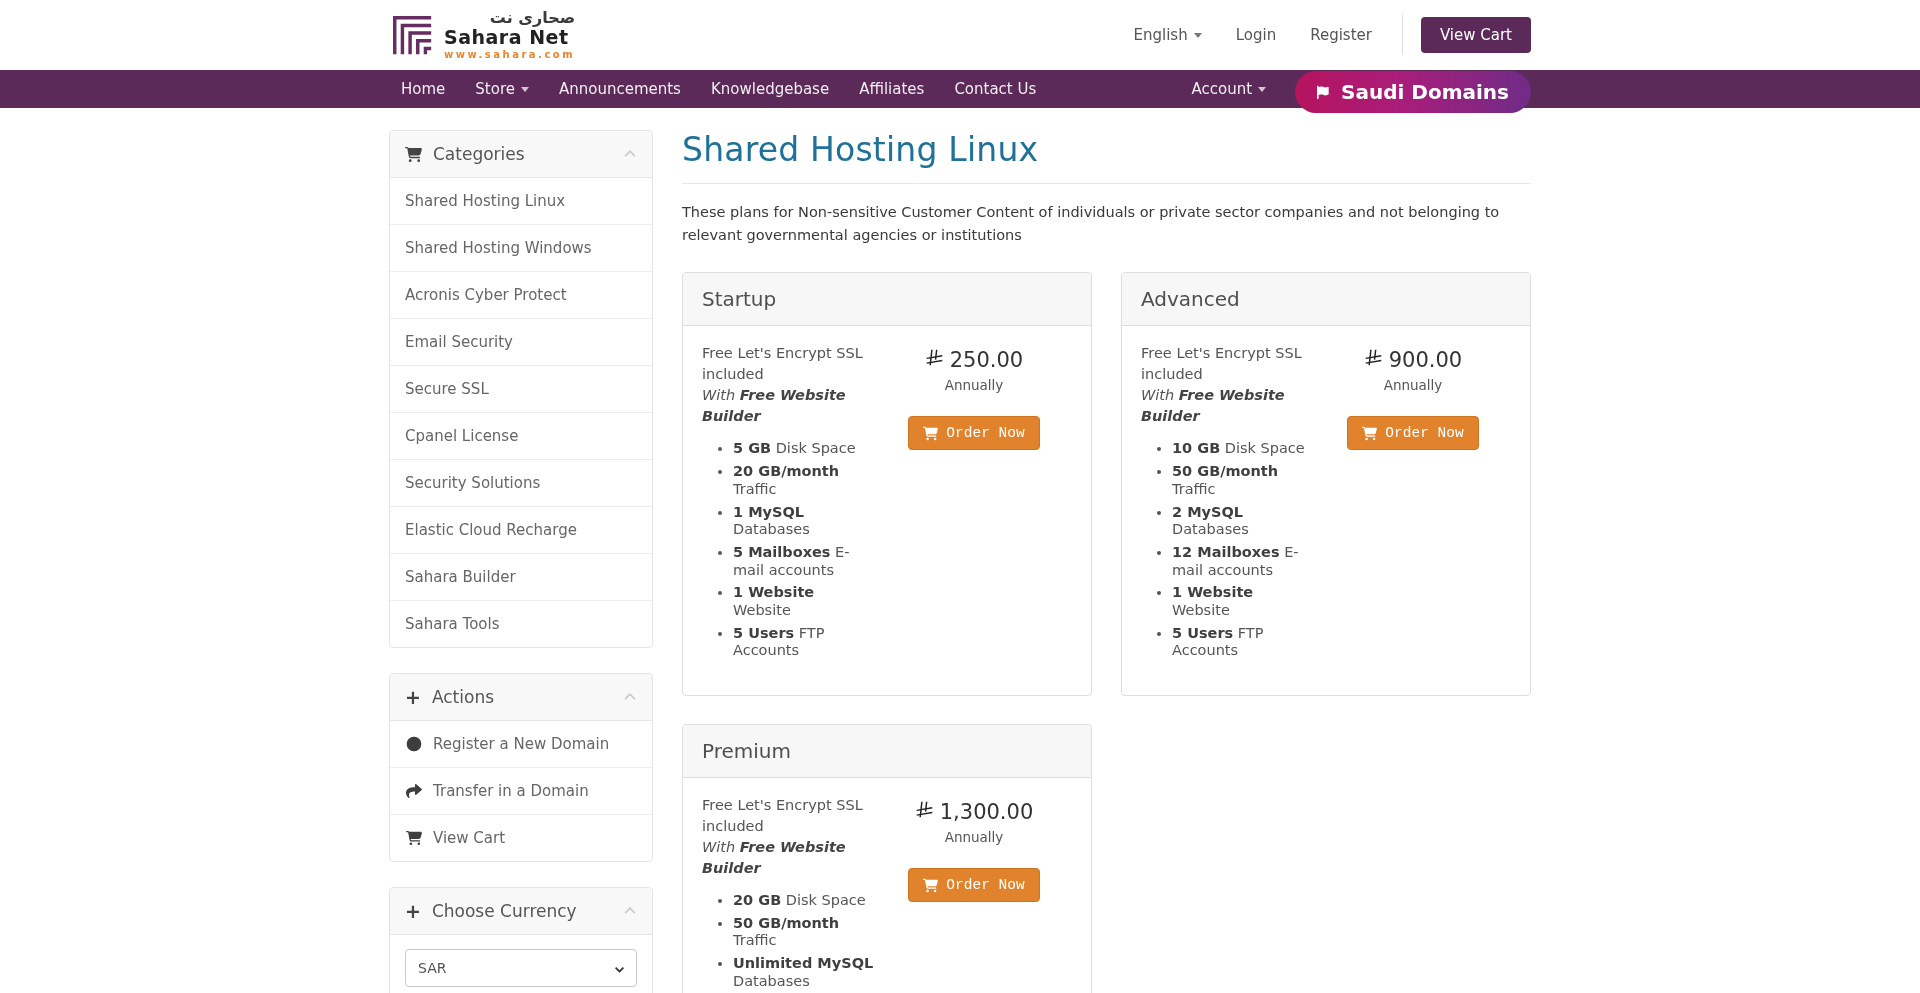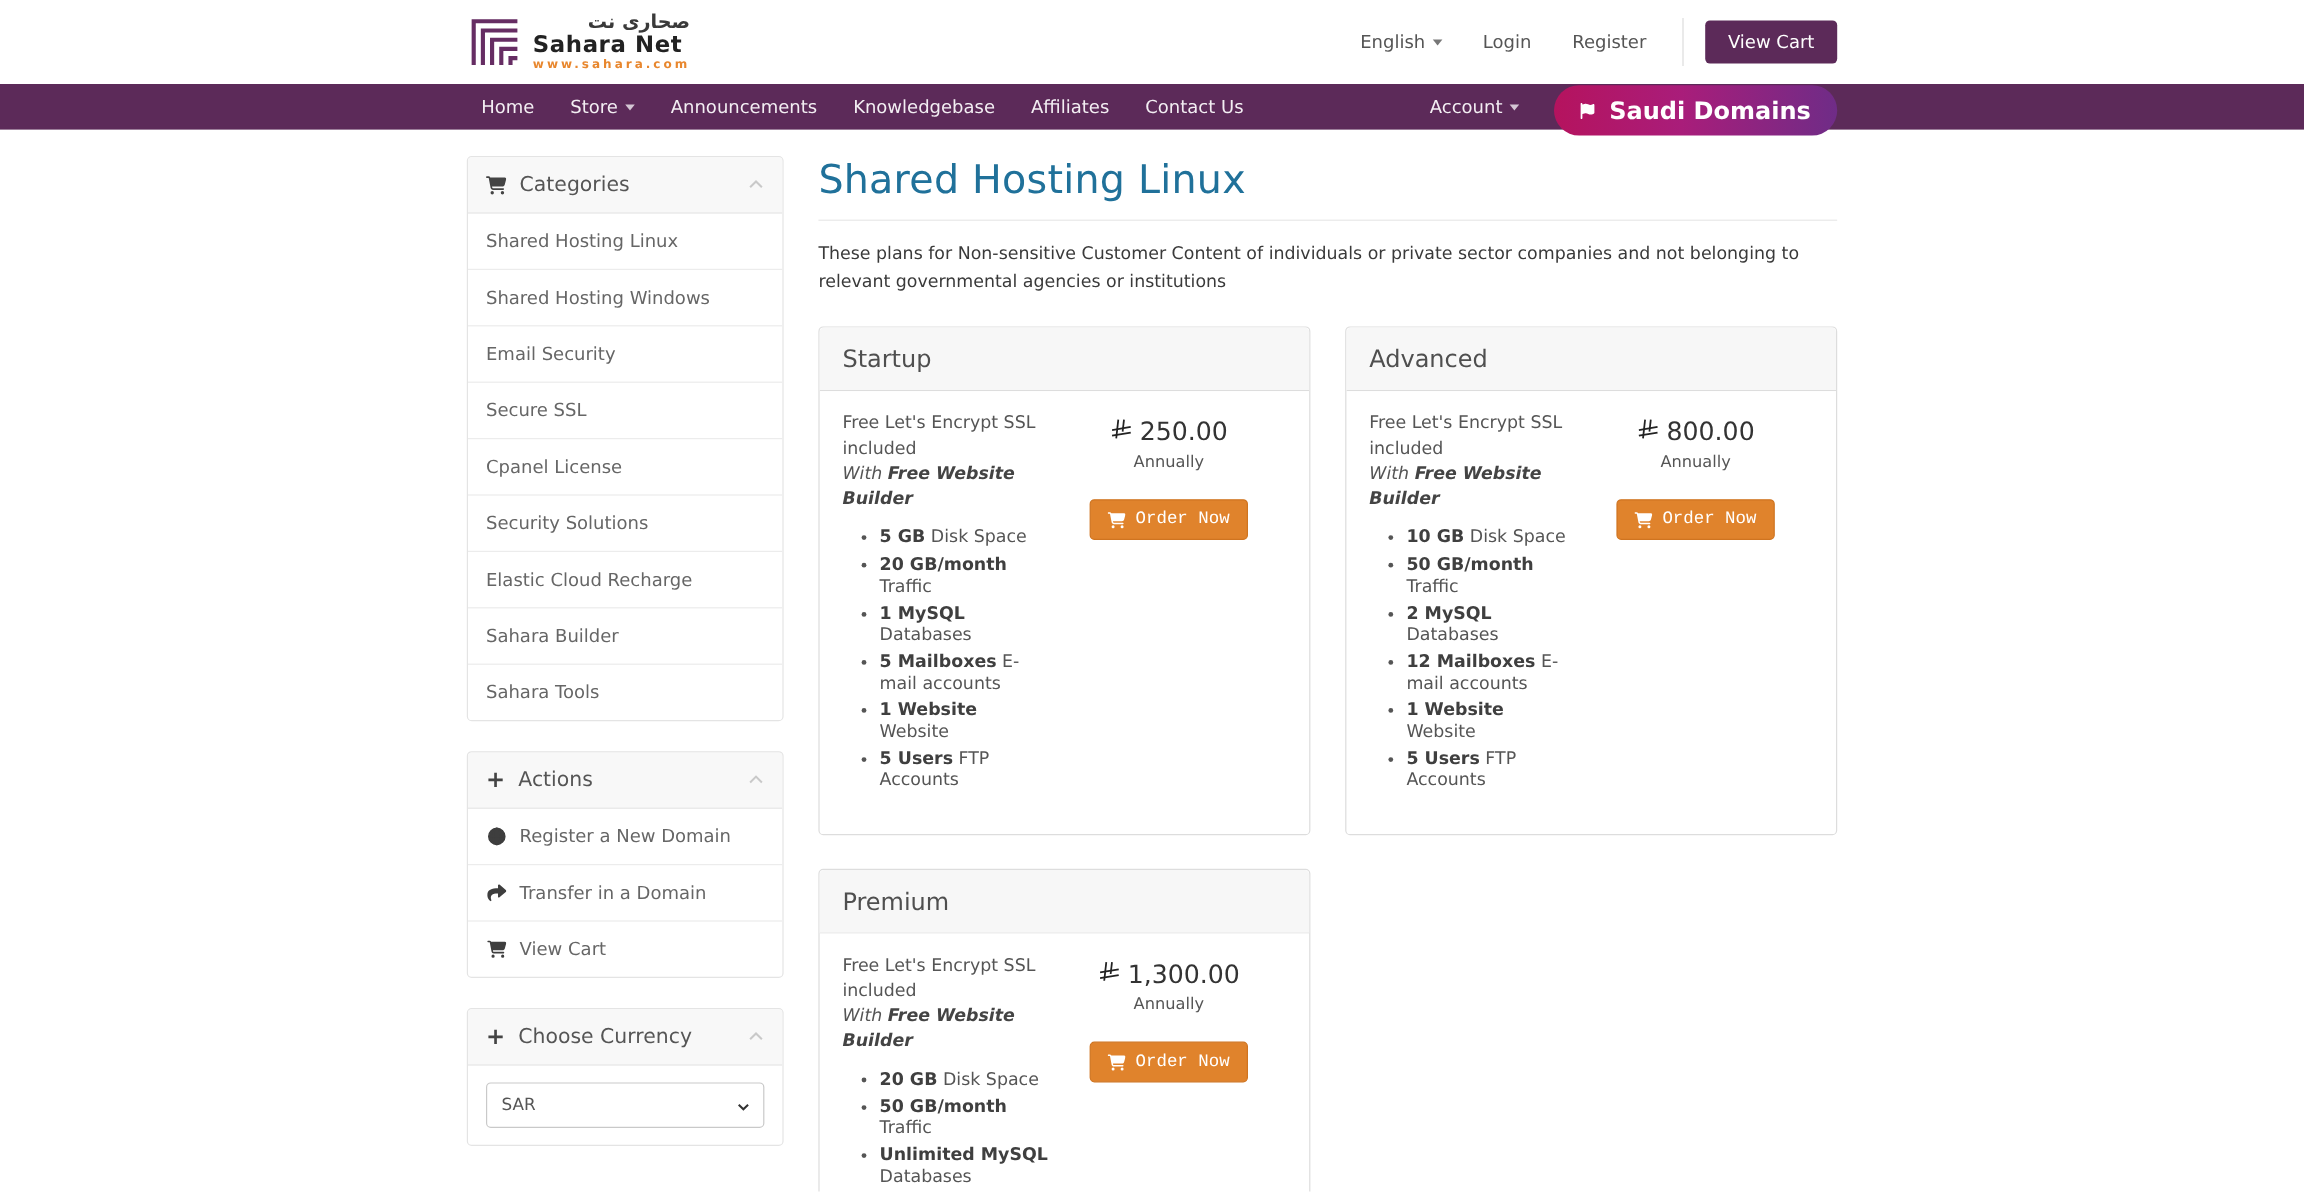--- a/index.html
+++ b/index.html
@@ -154,20 +154,21 @@
           </span>
           <span>Categories</span>
           <span class="chev">
               <svg viewBox="0 0 20 20">
                 <polyline points="3,13 10,6 17,13"></polyline>
               </svg>
             </span>
         </div>
         <div class="cat-item">Shared Hosting Linux</div>
         <div class="cat-item">Shared Hosting Windows</div>
+        <div class="cat-item">Acronis Cyber Protect</div>
         <div class="cat-item">Email Security</div>
         <div class="cat-item">Secure SSL</div>
         <div class="cat-item">Cpanel License</div>
         <div class="cat-item">Security Solutions</div>
         <div class="cat-item">Elastic Cloud Recharge</div>
         <div class="cat-item">Sahara Builder</div>
         <div class="cat-item">Sahara Tools</div>
       </div>
 
       <div class="panel">
@@ -291,21 +292,21 @@
               </ul>
             </div>
             <div class="plan-right">
               <div class="plan-price">
                 <span class="riyal"><svg viewBox="0 0 22 20">
                       <path d="M8 1 L6 19"></path>
                       <path d="M13.5 1 L12.2 12.5"></path>
                       <path d="M2 11 L20 8"></path>
                       <path d="M2 16.5 L20 13.5"></path>
                     </svg></span>
-                <span>800.00</span>
+                <span>900.00</span>
               </div>
               <div class="plan-cycle">Annually</div>
               <button class="btn-order">
                 <svg viewBox="0 0 576 512">
                     <path d="M0 24C0 10.7 10.7 0 24 0H69.5c22 0 41.5 12.8 50.6 32h411c26.3 0 45.5 25 38.6 50.4l-41 152.3c-8.5 31.4-37 53.3-69.5 53.3H170.7l5.4 28.5c2.2 11.3 12.1 19.5 23.6 19.5H488c13.3 0 24 10.7 24 24s-10.7 24-24 24H199.7c-34.6 0-64.3-24.6-70.7-58.5L77.4 54.5c-.7-3.8-4-6.5-7.9-6.5H24C10.7 48 0 37.3 0 24zM128 464a48 48 0 1 1 96 0 48 48 0 1 1 -96 0zm336-48a48 48 0 1 1 0 96 48 48 0 1 1 0-96z"></path>
                   </svg>
                 <span>Order Now</span>
               </button>
             </div>
           </div>

